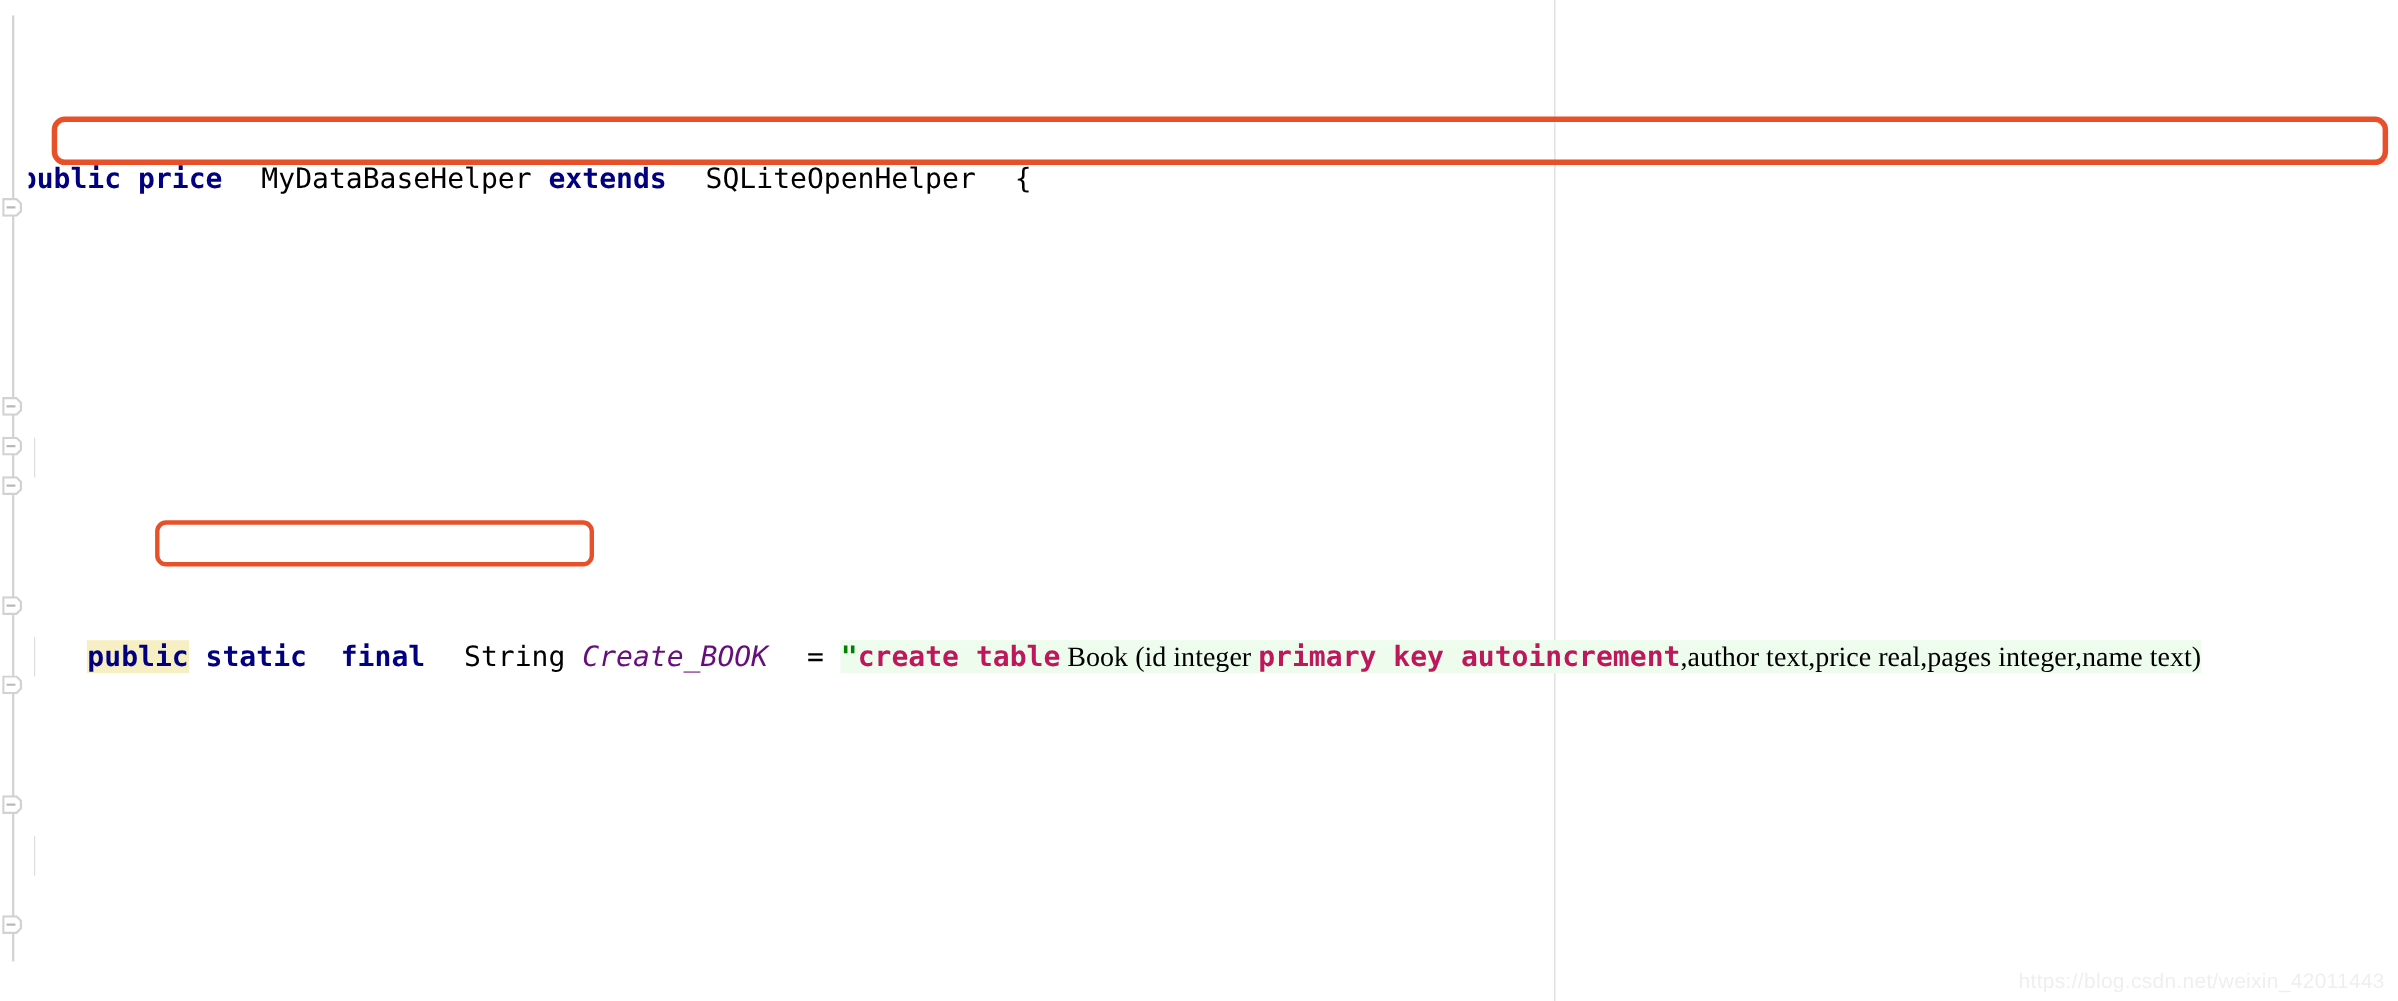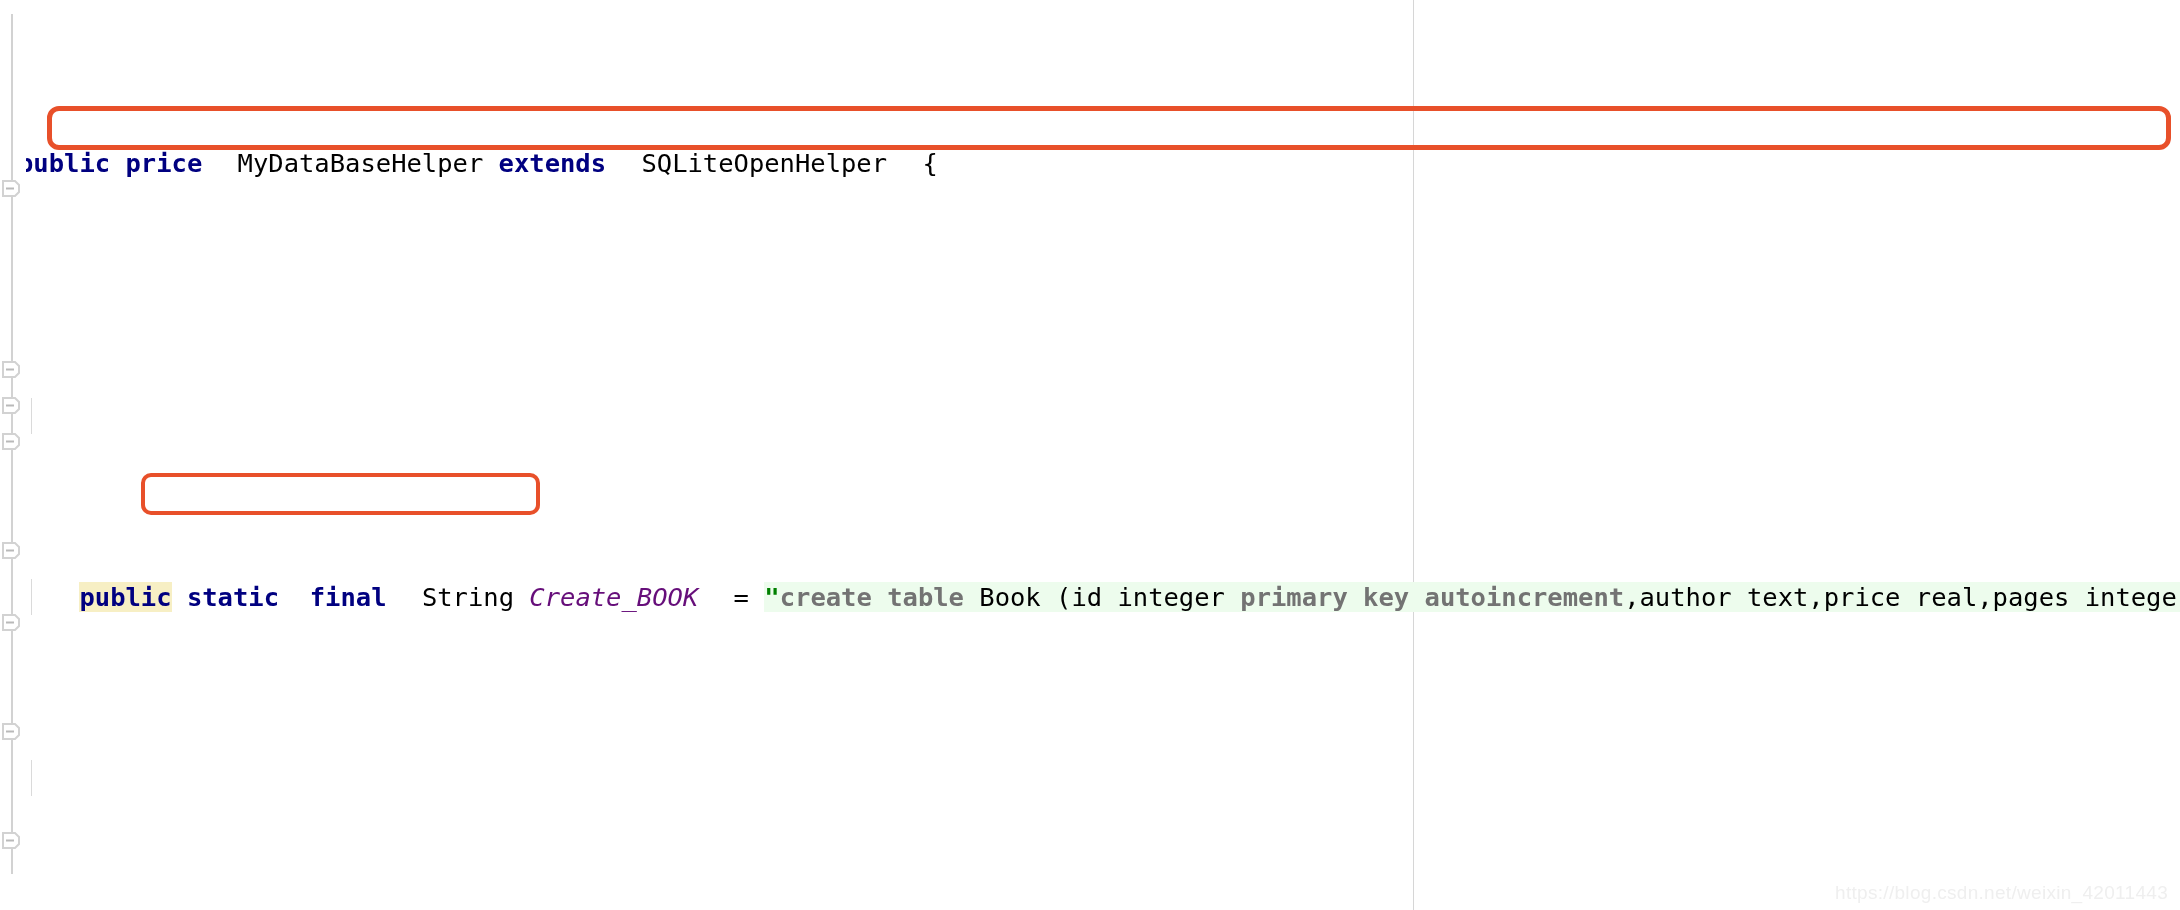--- a/index.html
+++ b/index.html
@@ -88,22 +88,22 @@
     height: 36.2px;
     background: #dadada;
   }
 
   
   .kw      { color: #000080; font-weight: bold; }
   .plain   { color: #000000; padding-left: 20px; }
   .field   { color: #660E7A; font-weight: bold; }
   .statfld { color: #660E7A; font-weight: normal; font-style: italic; }
   .str     { color: #008000; font-weight: bold; }
-  .strkw   { color: #737373; font-weight: bold; }
-  .strplain{ color: #000000; }
+  .strkw   { color: #be185d; font-weight: bold; }
+  .strplain{ color: #000000; font-family: Liberation Serif, serif; }
   .strbg   { background: #EDFCED; }
   .hlword  { background: #F7EFC4; }
 
   
   .annobox {
     position: absolute;
     border: 5px solid #E8502A;
     border-radius: 12px;
     box-sizing: border-box;
     z-index: 4;

